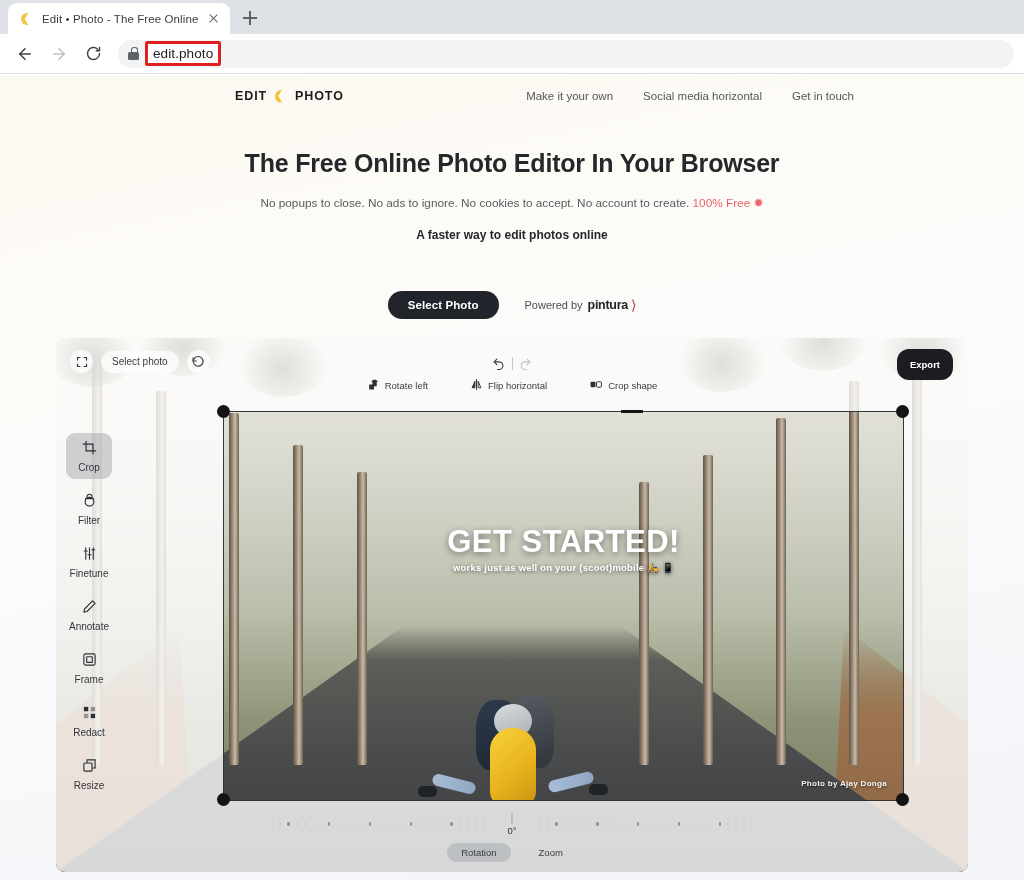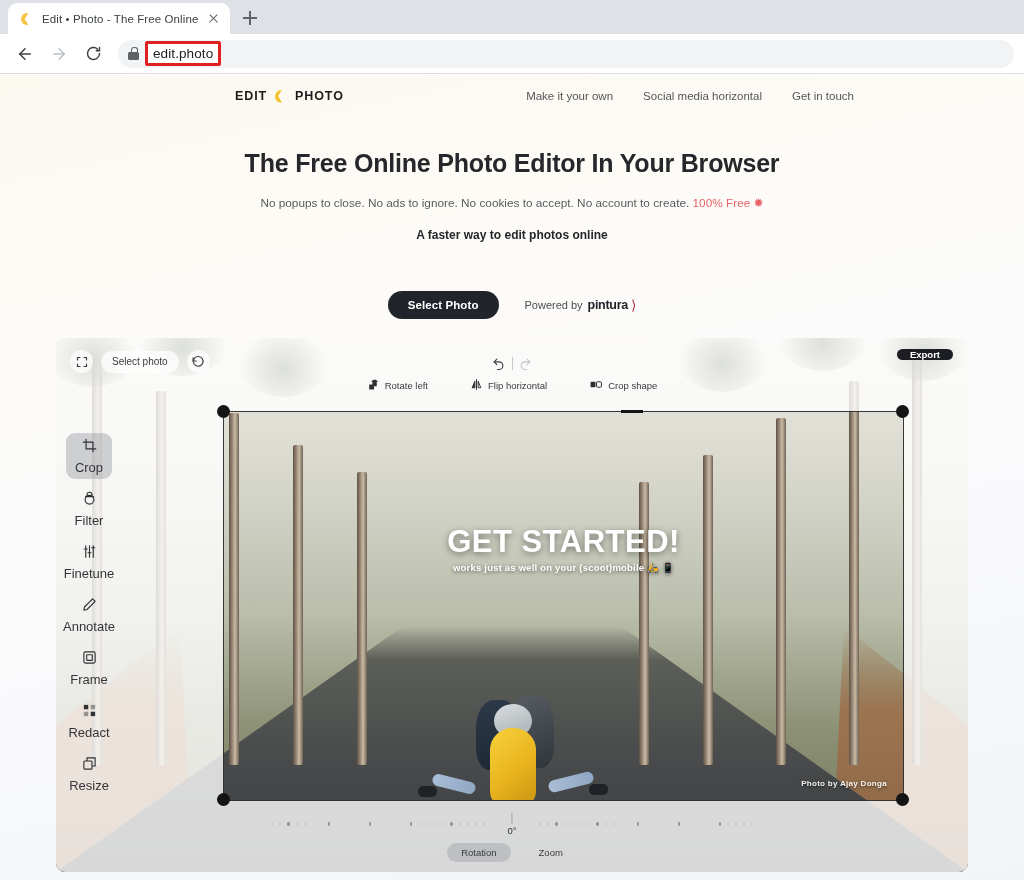--- a/index.html
+++ b/index.html
@@ -288,21 +288,21 @@
   .pill-btn {
     height: 22px; padding: 0 11px; border-radius: 11px;
     background: rgba(255,255,255,.72);
     display: flex; align-items: center;
     font-size: 10px; color: #3a3b3f; cursor: pointer;
   }
   .ed-export {
     position: absolute; right: 15px; top: 11px; z-index: 10;
     background: #1b1d23; color: #fff; border: none;
     font-family: inherit; font-size: 9.5px; font-weight: bold;
-    padding: 0 13px; border-radius: 12px; cursor: pointer;
+    padding: 10px 13px; border-radius: 12px; cursor: pointer;
   }
 
   .undo-row {
     position: absolute; left: 0; right: 0; top: 14px;
     display: flex; justify-content: center; gap: 0px; z-index: 10;
   }
   .undo-btn {
     width: 26px; height: 22px; display: flex;
     align-items: center; justify-content: center; cursor: pointer;
   }
@@ -322,21 +322,21 @@
     position: absolute; left: 10px; top: 95px; z-index: 10;
     display: flex; flex-direction: column; gap: 7px;
   }
   .tool {
     width: 46px; height: 46px; border-radius: 9px;
     display: flex; flex-direction: column;
     align-items: center; justify-content: center; gap: 3px;
     cursor: pointer;
   }
   .tool.active { background: rgba(152,157,163,.45); }
-  .tool-label { font-size: 13px; color: #34353a; }
+  .tool-label { font-size: 10px; color: #34353a; }
 
   
   .rot-wrap {
     position: absolute; left: 0; right: 0; bottom: 10px; z-index: 10;
   }
   .rot-scale {
     position: relative; height: 26px;
     display: flex; align-items: center; justify-content: center;
   }
   .tick { width: 1.6px; border-radius: 1px; background: #a9acb1; margin: 0 3.2px; }

